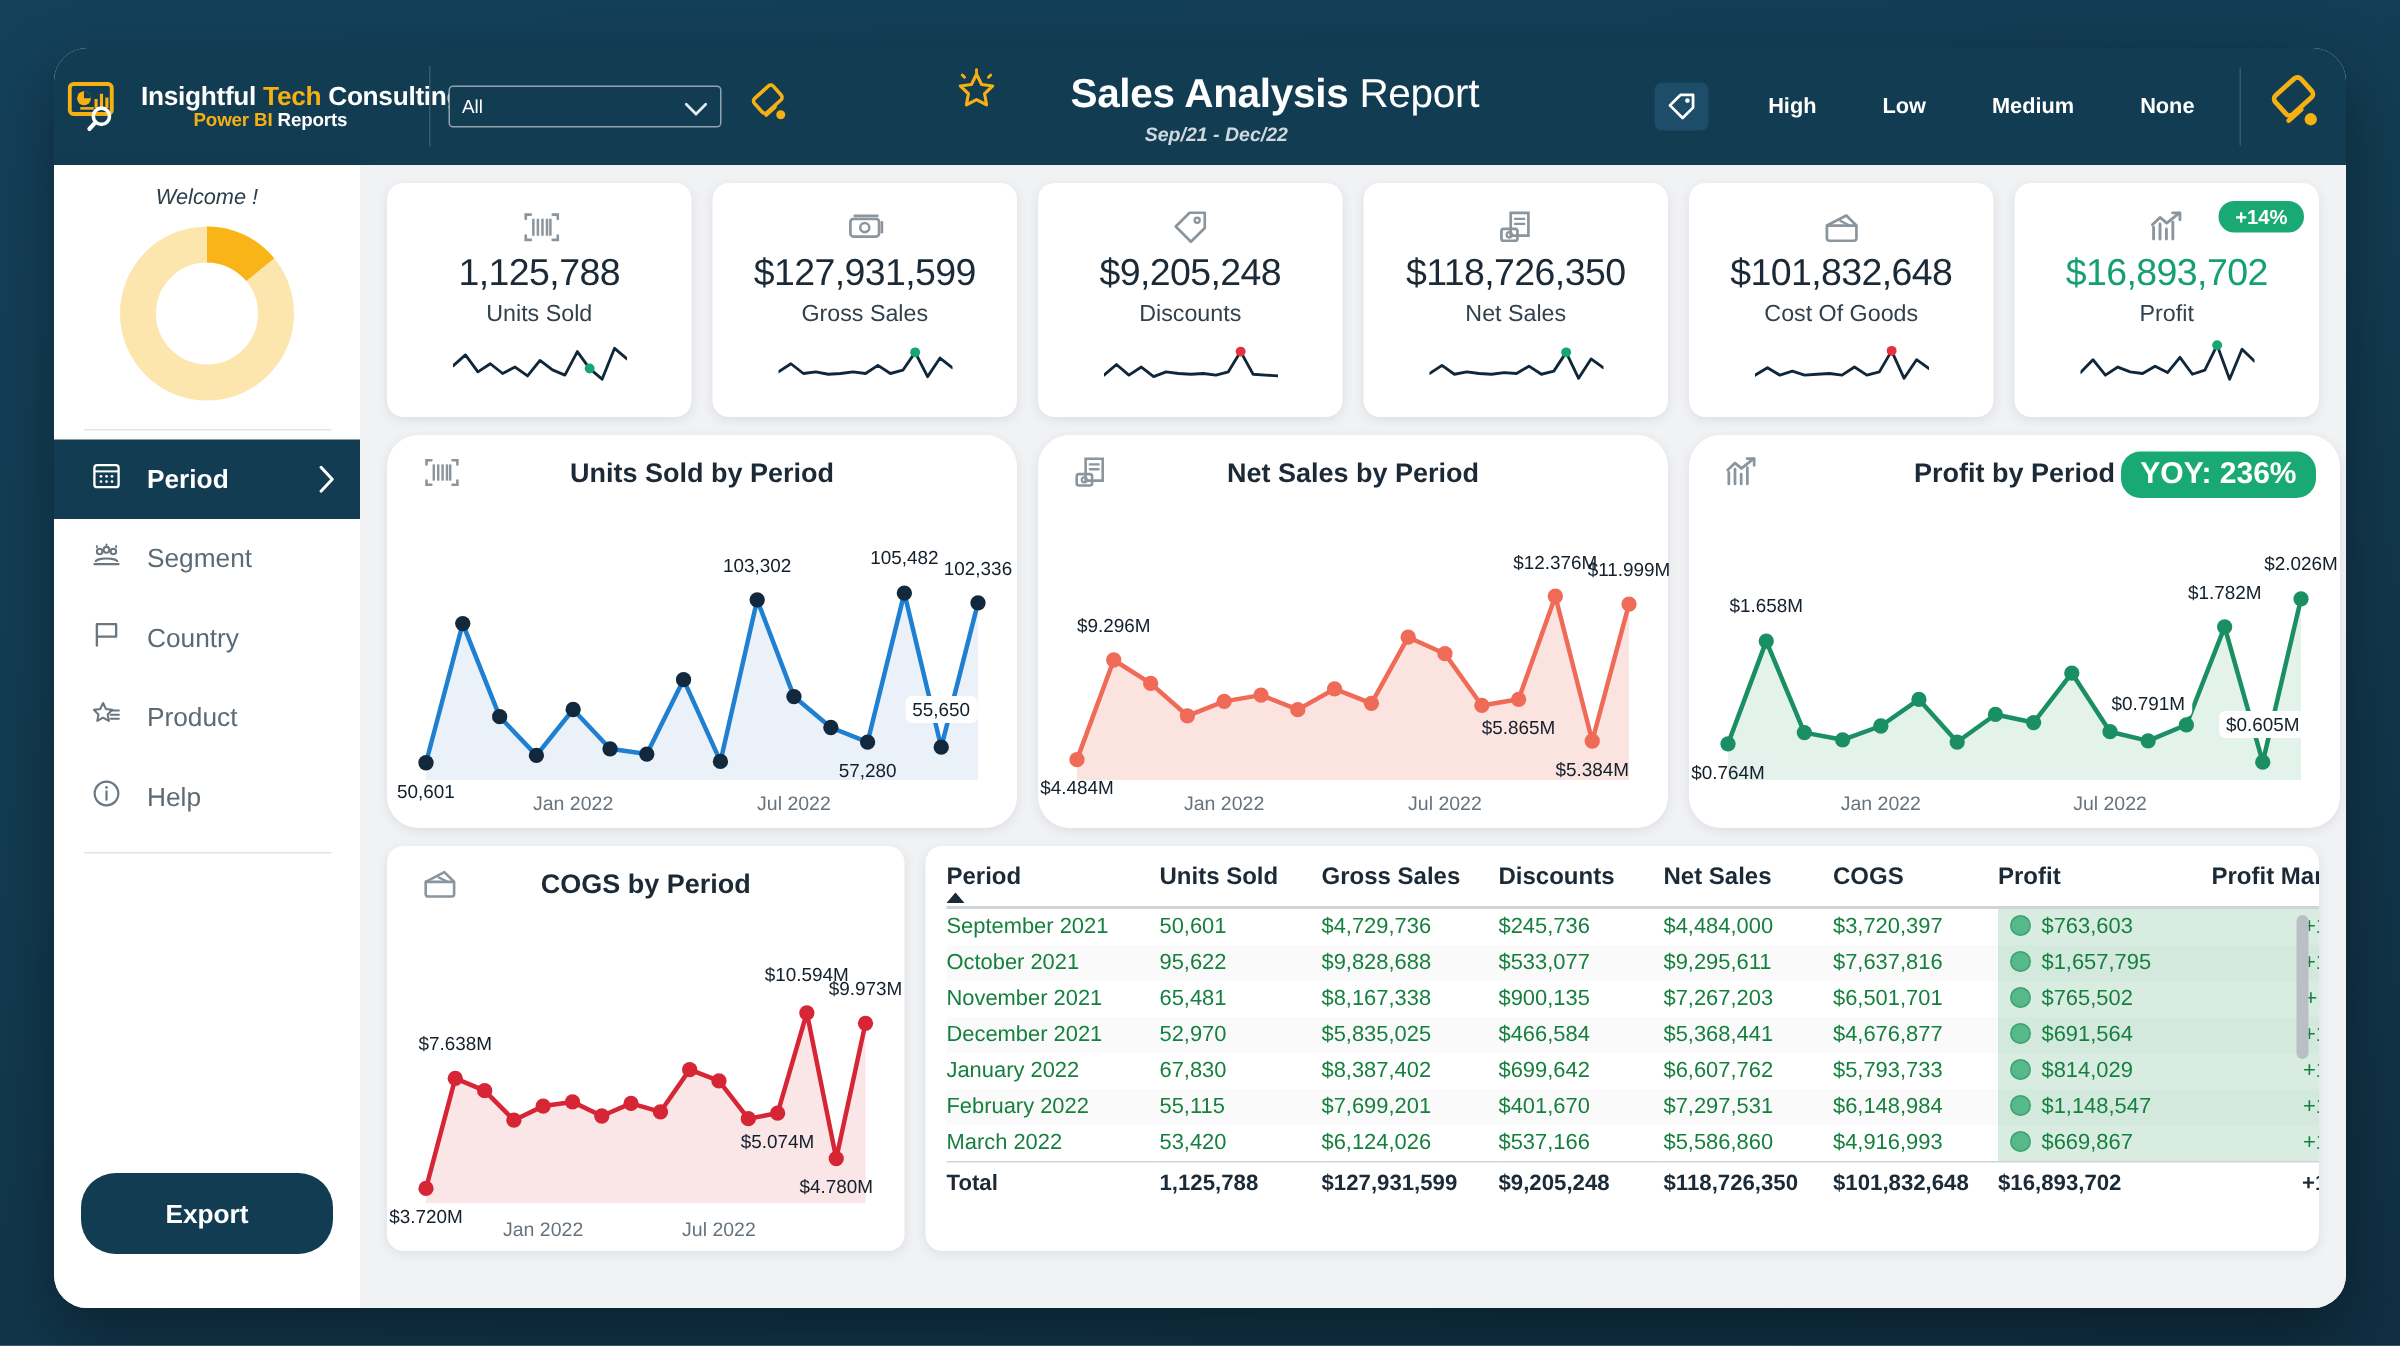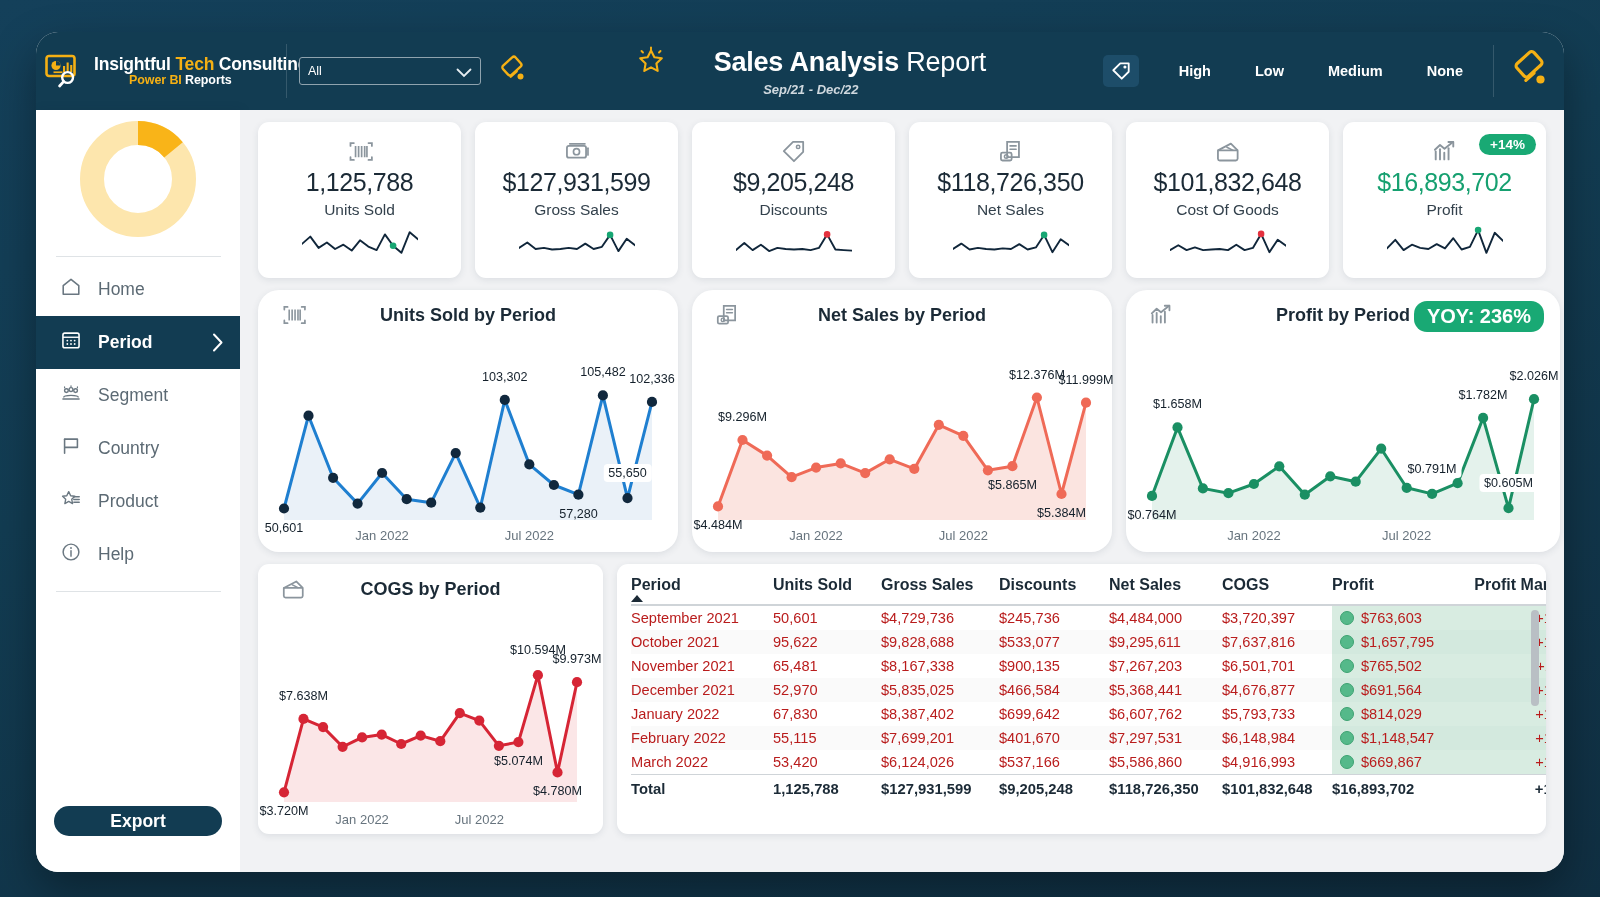--- a/index.html
+++ b/index.html
@@ -75,21 +75,21 @@
   .nav-divider { width: 165px; height:1px; background:#dfe3e6; margin: 14px auto 0; }
   .nav { margin-top: 6px; }
   .nav-item {
     height: 53px; display:flex; align-items:center; gap: 16px;
     padding-left: 24px; color:#5c6a74; font-size:17.5px; cursor:pointer; position:relative;
   }
   .nav-item.active { background:#123C52; color:#ffffff; font-weight:600; }
   .nav-item .chev-r { position:absolute; right: 16px; top: 17px; }
   .nav-divider2 { width: 165px; height:1px; background:#dfe3e6; margin: 10px auto 0; }
   #export-btn {
-    position:absolute; left: 18px; bottom: 36px; width: 168px; height: 30px;
+    position:absolute; left: 18px; bottom: 36px; width: 168px; height: 54px;
     background:#123C52; color:#ffffff; border-radius: 23px;
     display:flex; align-items:center; justify-content:center;
     font-size: 17.5px; font-weight: 600; cursor:pointer; border: none;
   }
 
   
   #canvas {
     position:absolute; left: 204px; top: 78px;
     width: 1324px; height: 762px; background:#f1f2f4;
     padding: 12px 18px 0 18px;
@@ -146,21 +146,21 @@
   thead th {
     font-size: 16px; font-weight:700; color:#1b2a36; text-align:left;
     padding: 2px 6px 2px 0; vertical-align: top; position: relative;
   }
   thead th.num { text-align:left; }
   thead th.pm { text-align:right; padding-right: 20px;}
   .sort-caret { display:block; width:0; height:0; margin-top:1px;
     border-left:6px solid transparent; border-right:6px solid transparent; border-bottom:7px solid #1b2a36;}
   .hdr-rule { height: 1.5px; background:#cfd4d8; }
   tbody td {
-    font-size: 14.6px; color:#b91c1c; padding: 4px 6px 4px 0; white-space:nowrap;
+    font-size: 14.6px; color:#15803d; padding: 4px 6px 4px 0; white-space:nowrap;
   }
   tbody tr.alt td { background:#fafafa;margin-left:30px; }
   td.profit-cell { background:#d8ece1 !important; padding-left: 8px; }
   tbody tr.alt td.profit-cell { background:#d3e9de !important; }
   td.pm-cell { background:#d8ece1 !important; text-align:right; padding-right: 20px;}
   tbody tr.alt td.pm-cell { background:#d3e9de !important; }
   .dot { display:inline-block; width:14px; height:14px; border-radius:50%;
     background:#55b98a; border:1px solid #3da271; vertical-align:-2px; margin-right:7px;}
   tfoot td { font-size: 14.8px; font-weight:700; color:#1b2a36; padding: 6px 6px 4px 0; border-top: 1.5px solid #cfd4d8; white-space:nowrap;}
   tfoot td.pm-total { text-align:right; padding-right: 20px; }
@@ -256,37 +256,30 @@
         <svg width="44" height="44" viewBox="0 0 44 44">
           <rect x="10" y="9" width="23" height="17" rx="3.2" fill="none" stroke="#f5b014" stroke-width="3.2" transform="rotate(-42 21 18)"></rect>
           <line x1="16" y1="29.5" x2="27" y2="29.5" stroke="#f5b014" stroke-width="3.2" stroke-linecap="round" transform="rotate(-42 22 29)"></line>
           <circle cx="32.5" cy="32.5" r="4.1" fill="#f5b014"></circle>
         </svg>
       </span>
     </div>
   </div>
 
   <div id="sidebar">
+    <div class="welcome">Welcome !</div>
     <div class="donut-wrap">
       <svg width="126" height="126" viewBox="0 0 126 126">
         <circle cx="63" cy="63" r="46" fill="none" stroke="#fde6ad" stroke-width="24"></circle>
         <circle cx="63" cy="63" r="46" fill="none" stroke="#f9b418" stroke-width="24" stroke-dasharray="40.5 248.5" transform="rotate(-90 63 63)"></circle>
       </svg>
     </div>
     <div class="nav-divider"></div>
 
     <div class="nav">
-      <div class="nav-item">
-        <span>
-          <svg width="22" height="22" viewBox="0 0 24 24">
-                <path d="M3.5 10.5 L12 3.6 L20.5 10.5 L20.5 20 L3.5 20 Z" fill="none" stroke="#6a7781" stroke-width="1.7" stroke-linejoin="round"></path>
-              </svg>
-        </span>
-        <span>Home</span>
-      </div>
 
       <div class="nav-item active">
         <span>
           <svg width="22" height="22" viewBox="0 0 24 24">
             <rect x="3.2" y="4.5" width="17.6" height="16" rx="2" fill="none" stroke="#ffffff" stroke-width="1.7"></rect>
             <line x1="3.2" y1="9" x2="20.8" y2="9" stroke="#ffffff" stroke-width="1.5"></line>
             <circle cx="8" cy="12.6" r="1" fill="#fff"></circle>
                 <circle cx="12" cy="12.6" r="1" fill="#fff"></circle>
                 <circle cx="16" cy="12.6" r="1" fill="#fff"></circle>
             <circle cx="8" cy="16.4" r="1" fill="#fff"></circle>

